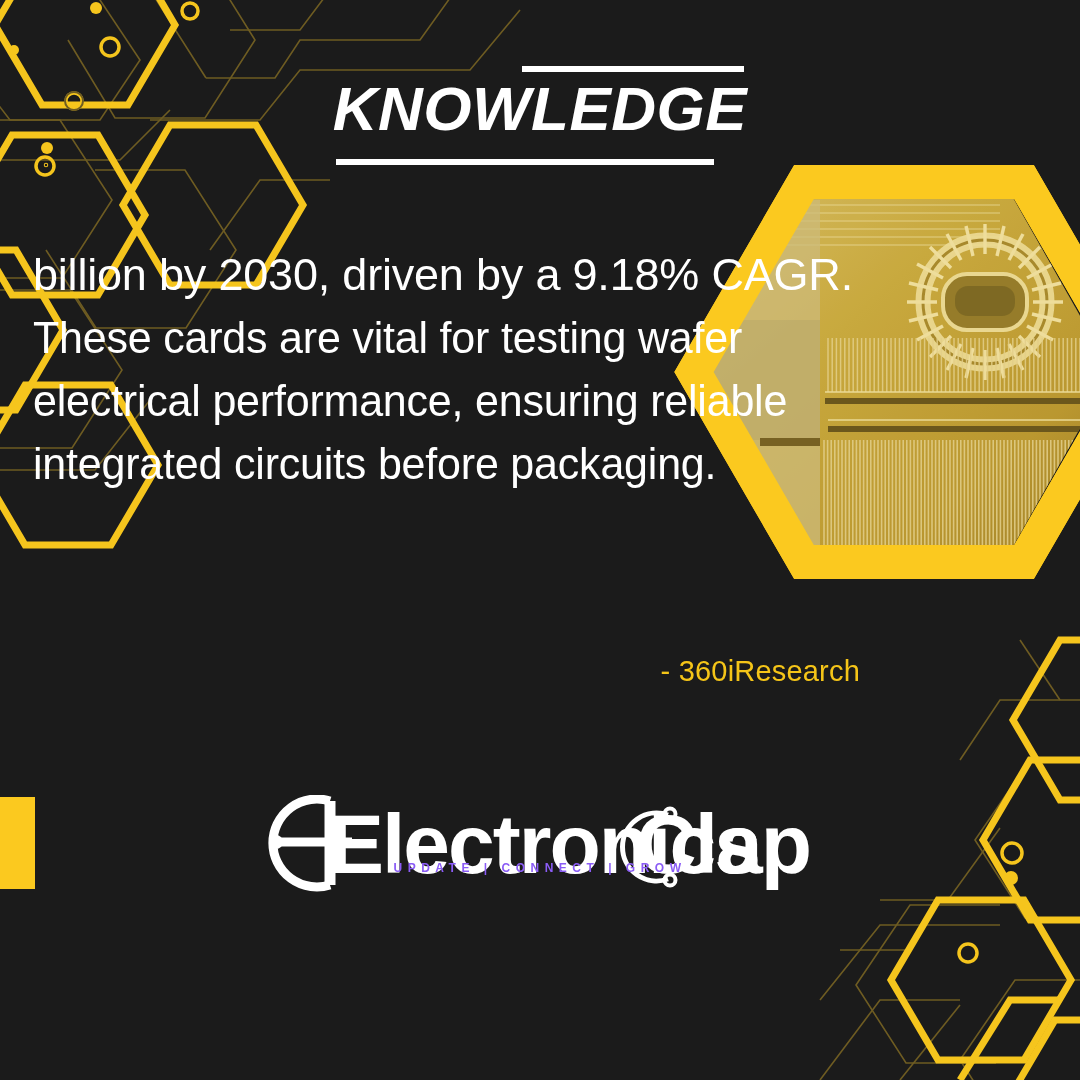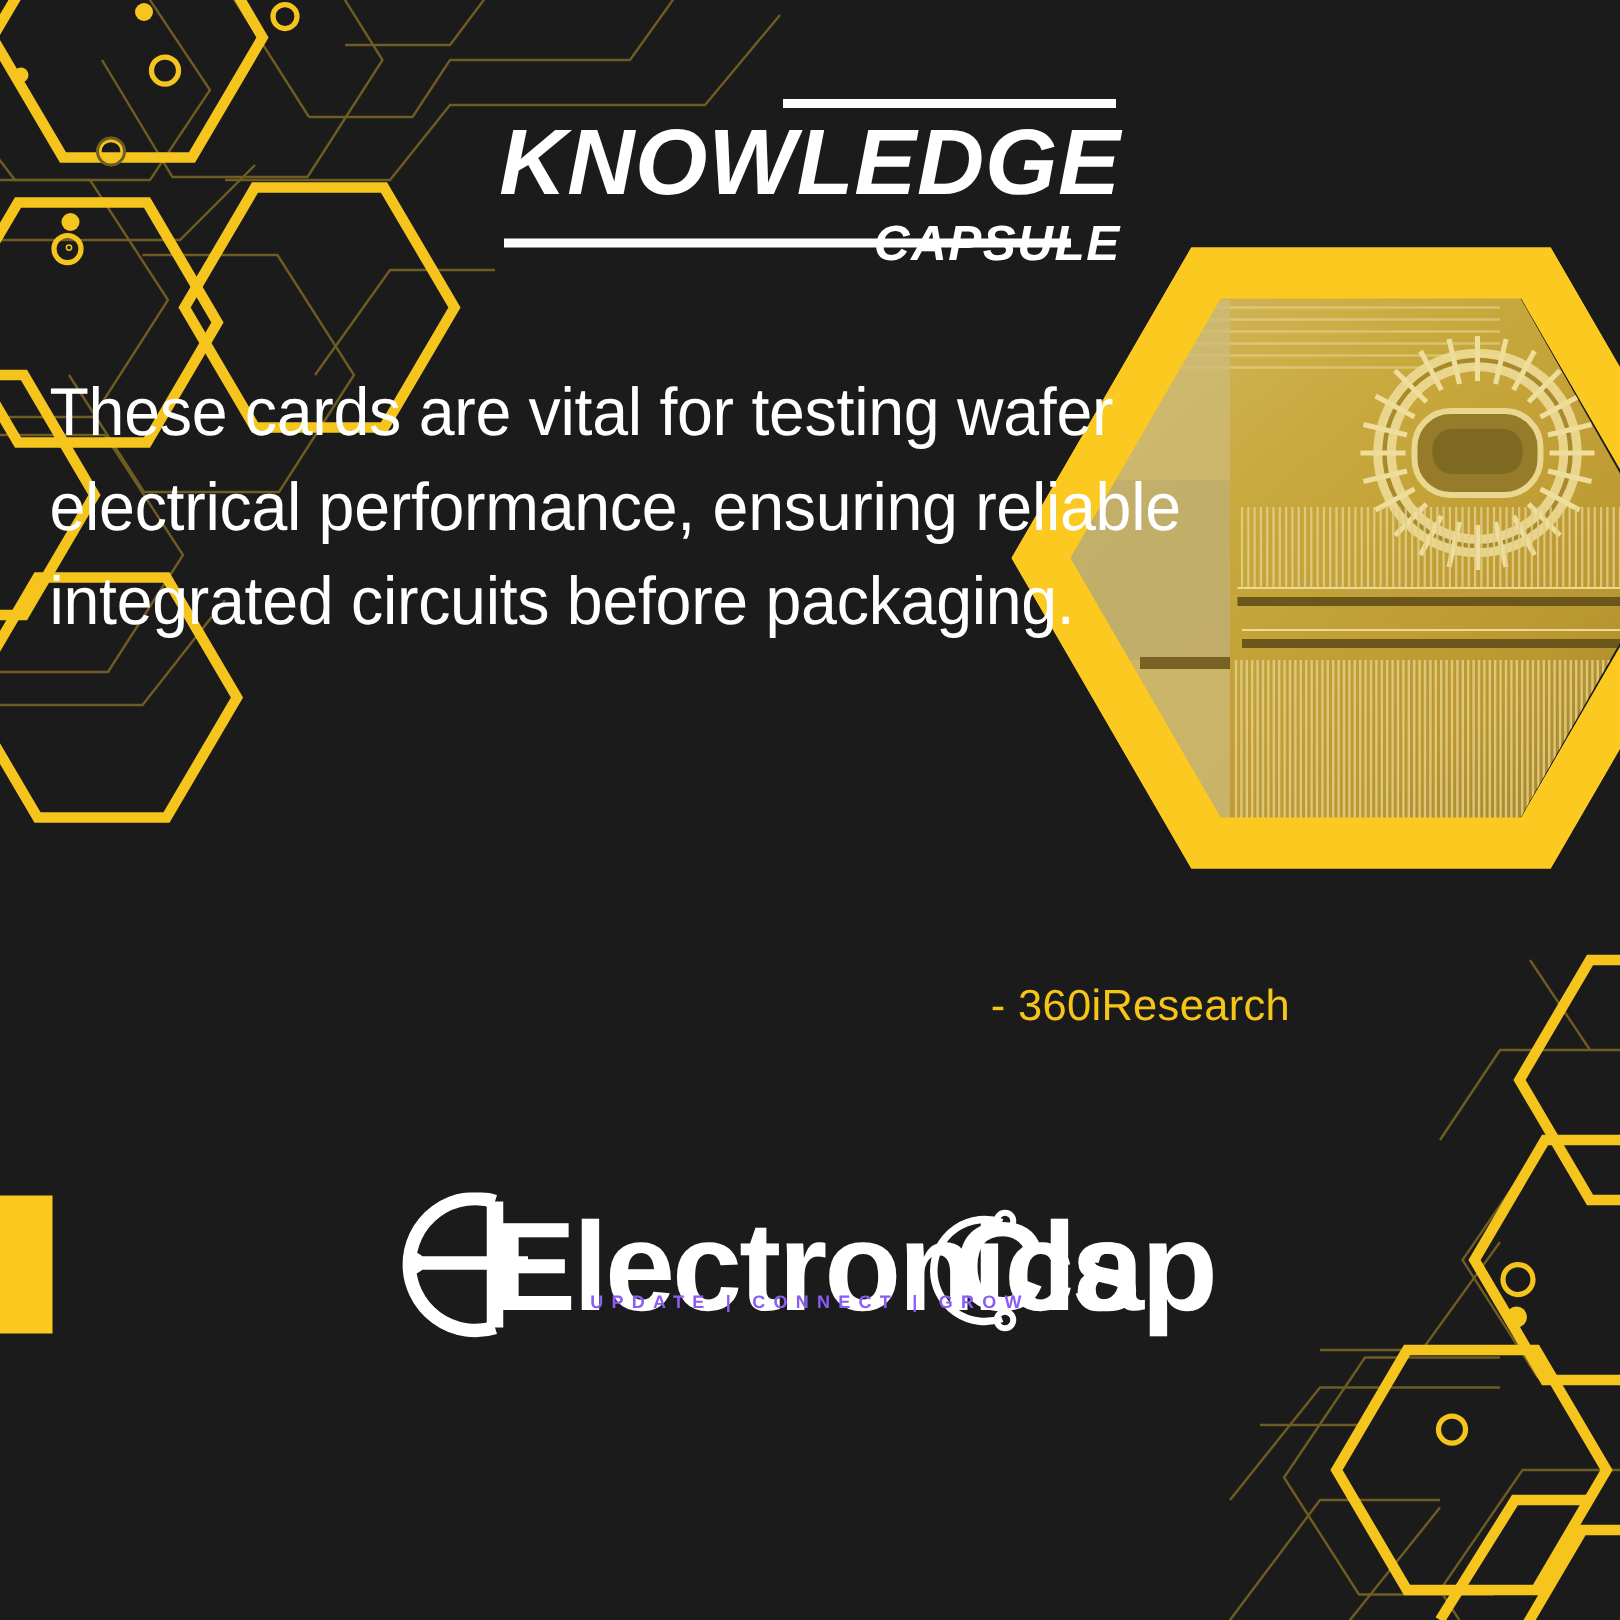--- a/index.html
+++ b/index.html
@@ -420,26 +420,26 @@
       <polygon points="1024,182 1134,372 1024,562 804,562 694,372 804,182" fill="none" stroke="#fbc91f" stroke-width="34"></polygon>
     </g>
   </svg>
 
   <div class="header-logo">
     <div class="kc-wrap">
       <div class="kc-top-rule"></div>
       <span class="kc-word">KNOWLEDGE</span>
       <div class="kc-sub-row">
         <div class="kc-bottom-rule"></div>
-        <span class="kc-sub">CAPSULE</span>
       </div>
     </div>
   </div>
 
   <div class="quote">
+    <span class="ln">billion by 2030, driven by a 9.18% CAGR.</span>
     <span class="ln cond">These cards are vital for testing wafer</span>
     <span class="ln cond">electrical performance, ensuring reliable</span>
     <span class="ln cond">integrated circuits before packaging.</span>
   </div>
 
   <div class="attrib">- 360iResearch</div>
 
   <div class="left-bar"></div>
 
   <div class="brand">

